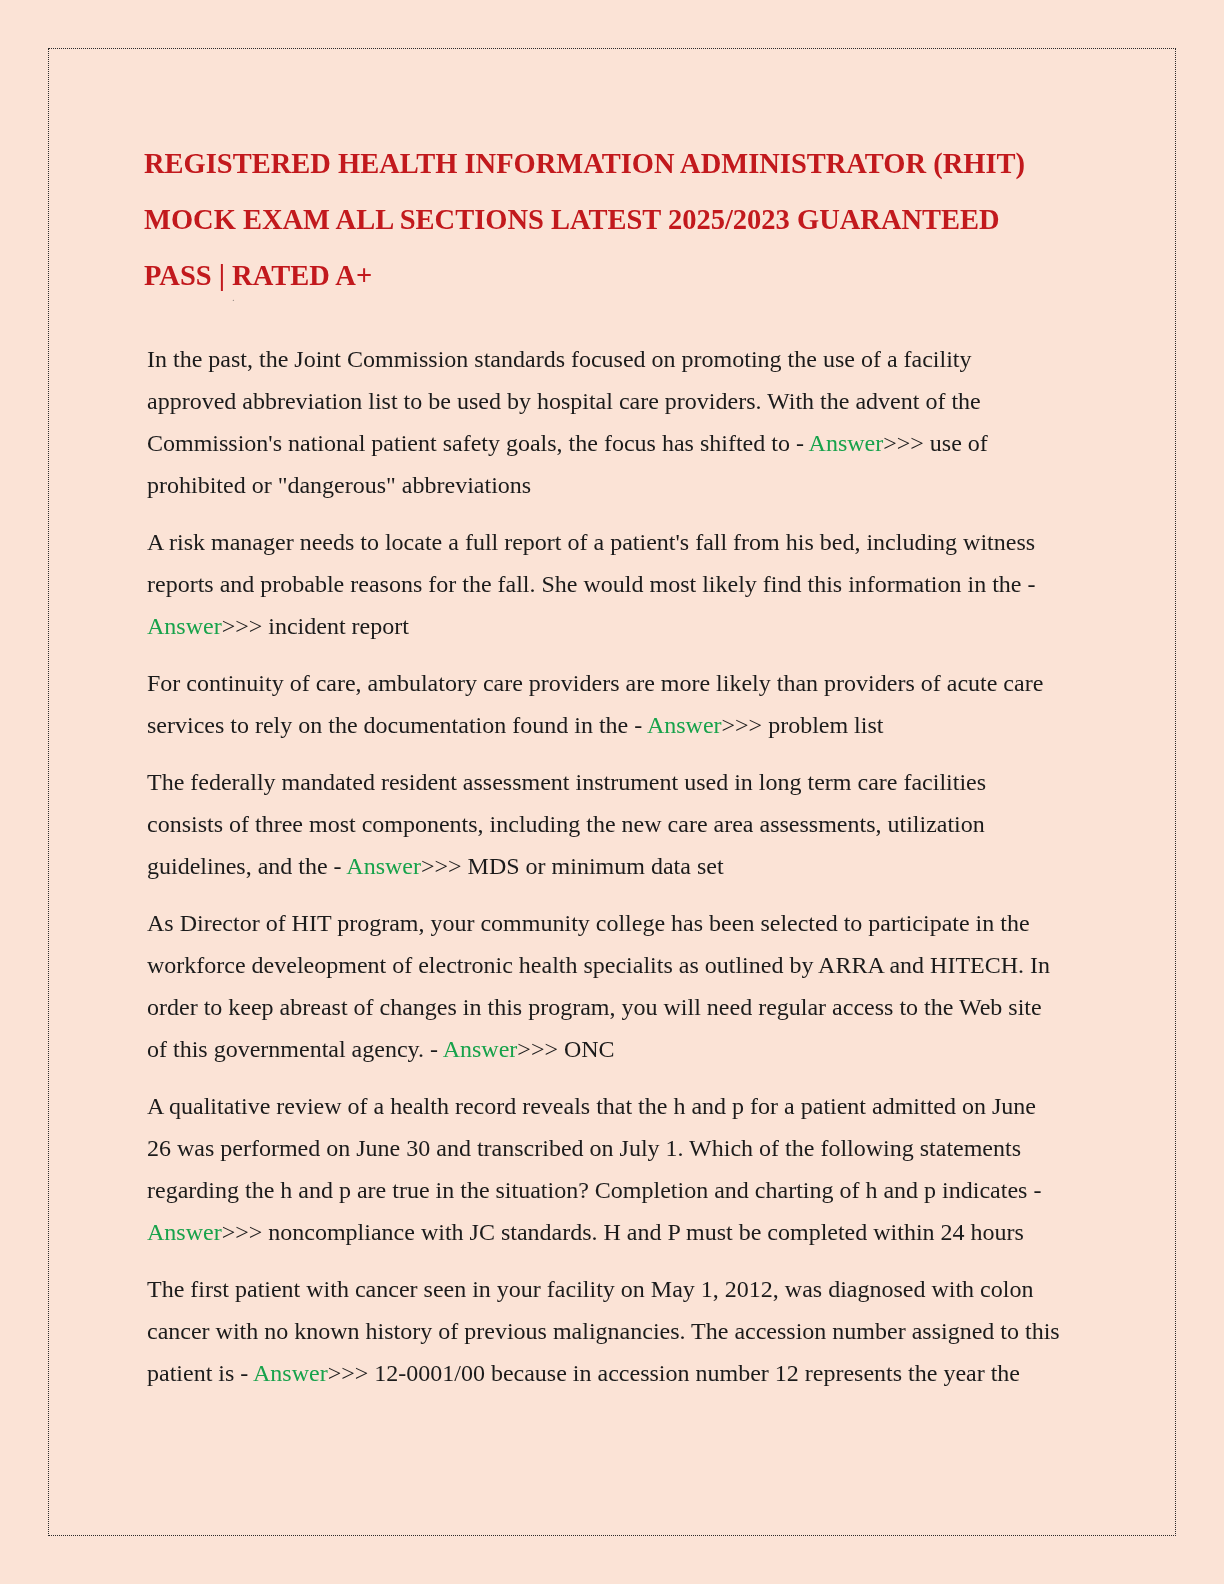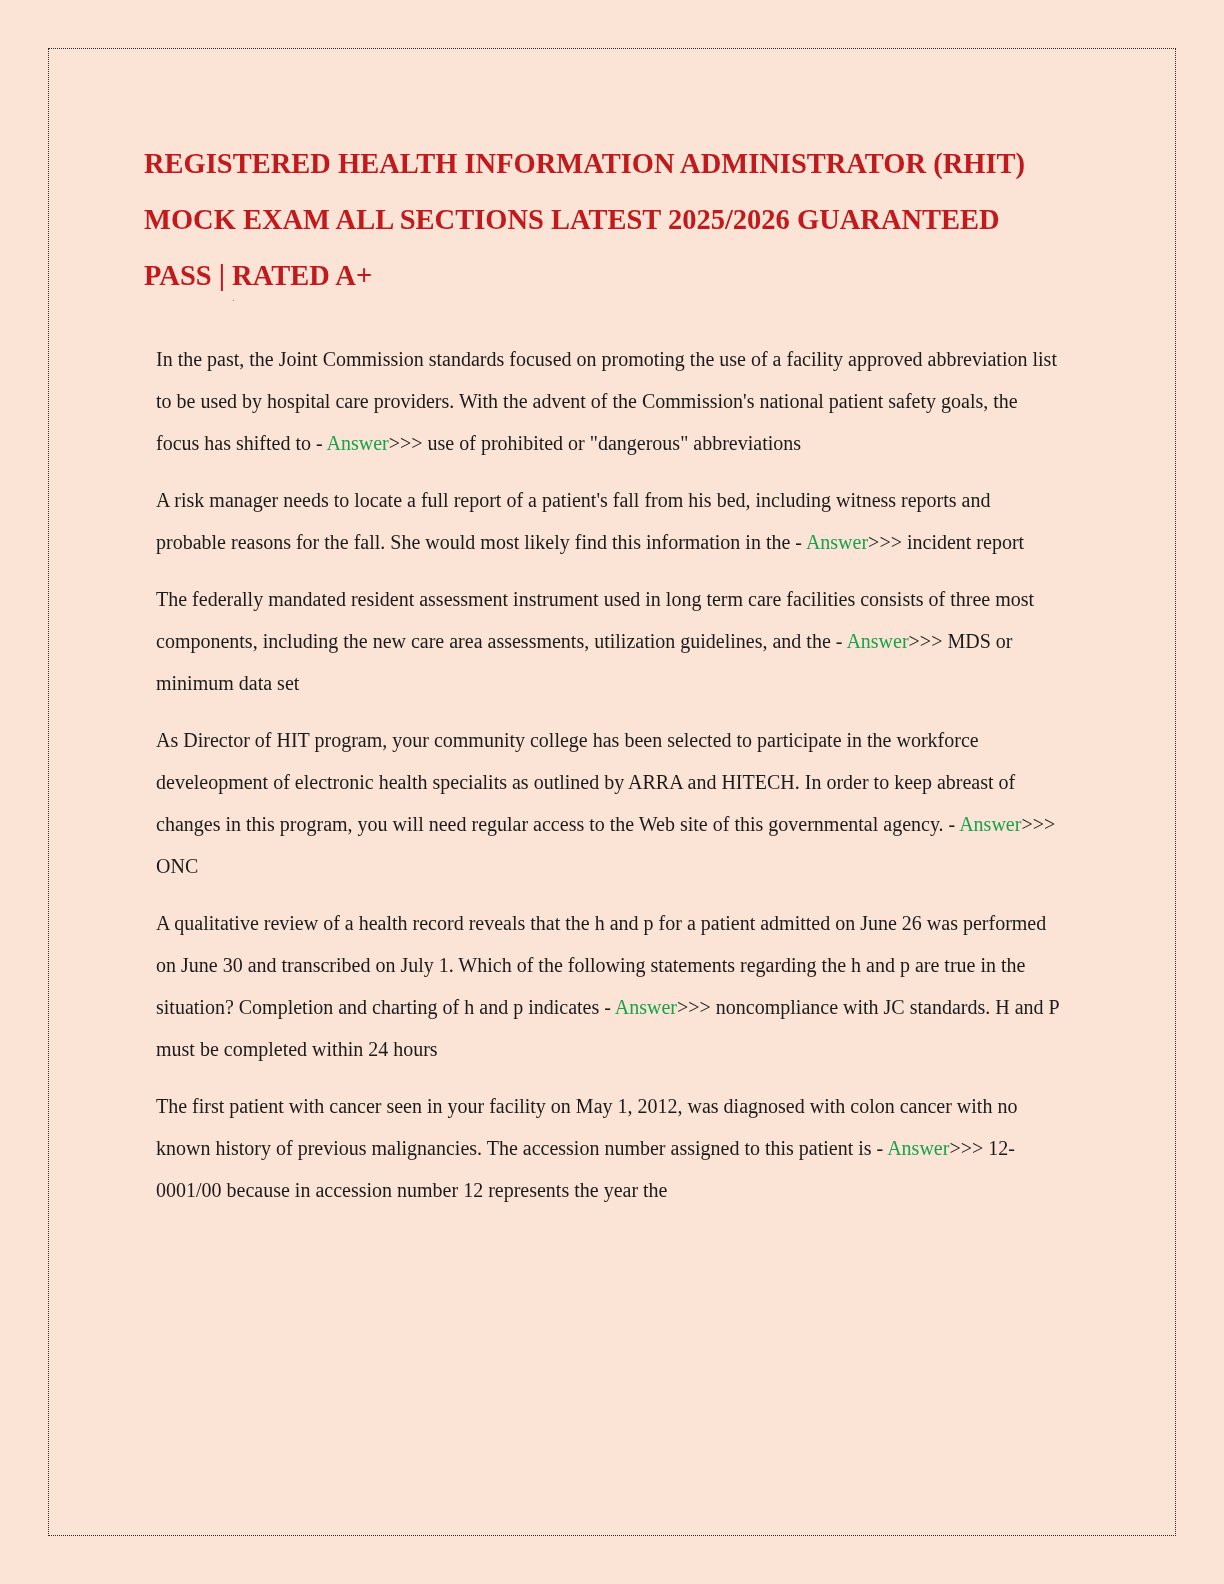--- a/index.html
+++ b/index.html
@@ -37,40 +37,41 @@
   }
   .stray-dot {
     position: absolute;
     left: 232px;
     top: 292px;
     font-size: 11px;
     color: #9a8f8a;
     line-height: 11px;
   }
   p.qa {
-    margin: 0 0 15px 12px;
-    font-size: 20px;
+    margin: 0 0 15px 3px;
+    font-size: 24px;
     line-height: 42px;
     color: #1b1b1b;
     font-family: Liberation Serif, serif;
   }
   p.qa .answer {
     color: #17a24b;
   }
 </style>
 </head>
 <body style="background: rgb(251, 227, 214);">
 
 <div class="page-border"></div>
 
 <span class="stray-dot">.</span>
 
 <div class="content">
-  <h1 class="doc-title" style="color: rgb(194, 25, 29);">REGISTERED HEALTH INFORMATION ADMINISTRATOR (RHIT) MOCK EXAM ALL SECTIONS LATEST 2025/2026 GUARANTEED PASS | RATED A+</h1>
+  <h1 class="doc-title" style="color: rgb(194, 25, 29);">REGISTERED HEALTH INFORMATION ADMINISTRATOR (RHIT) MOCK EXAM ALL SECTIONS LATEST 2025/2023 GUARANTEED PASS | RATED A+</h1>
   <div id="paragraphs">
       <p class="qa"><span>In the past, the Joint Commission standards focused on promoting the use of a facility approved abbreviation list to be used by hospital care providers. With the advent of the Commission's national patient safety goals, the focus has shifted to - </span><span class="answer" style="color: rgb(23, 162, 75);">Answer</span><span>&gt;&gt;&gt; use of prohibited or "dangerous" abbreviations</span></p>
       <p class="qa"><span>A risk manager needs to locate a full report of a patient's fall from his bed, including witness reports and probable reasons for the fall. She would most likely find this information in the - </span><span class="answer" style="color: rgb(23, 162, 75);">Answer</span><span>&gt;&gt;&gt; incident report</span></p>
+      <p class="qa"><span>For continuity of care, ambulatory care providers are more likely than providers of acute care services to rely on the documentation found in the - </span><span class="answer" style="color: rgb(23, 162, 75);">Answer</span><span>&gt;&gt;&gt; problem list</span></p>
       <p class="qa"><span>The federally mandated resident assessment instrument used in long term care facilities consists of three most components, including the new care area assessments, utilization guidelines, and the - </span><span class="answer" style="color: rgb(23, 162, 75);">Answer</span><span>&gt;&gt;&gt; MDS or minimum data set</span></p>
       <p class="qa"><span>As Director of HIT program, your community college has been selected to participate in the workforce develeopment of electronic health specialits as outlined by ARRA and HITECH. In order to keep abreast of changes in this program, you will need regular access to the Web site of this governmental agency. - </span><span class="answer" style="color: rgb(23, 162, 75);">Answer</span><span>&gt;&gt;&gt; ONC</span></p>
       <p class="qa"><span>A qualitative review of a health record reveals that the h and p for a patient admitted on June 26 was performed on June 30 and transcribed on July 1. Which of the following statements regarding the h and p are true in the situation? Completion and charting of h and p indicates - </span><span class="answer" style="color: rgb(23, 162, 75);">Answer</span><span>&gt;&gt;&gt; noncompliance with JC standards. H and P must be completed within 24 hours</span></p>
       <p class="qa"><span>The first patient with cancer seen in your facility on May 1, 2012, was diagnosed with colon cancer with no known history of previous malignancies. The accession number assigned to this patient is - </span><span class="answer" style="color: rgb(23, 162, 75);">Answer</span><span>&gt;&gt;&gt; 12-0001/00 because in accession number 12 represents the year the</span></p>
     </div>
 </div>
 
 </body></html>

